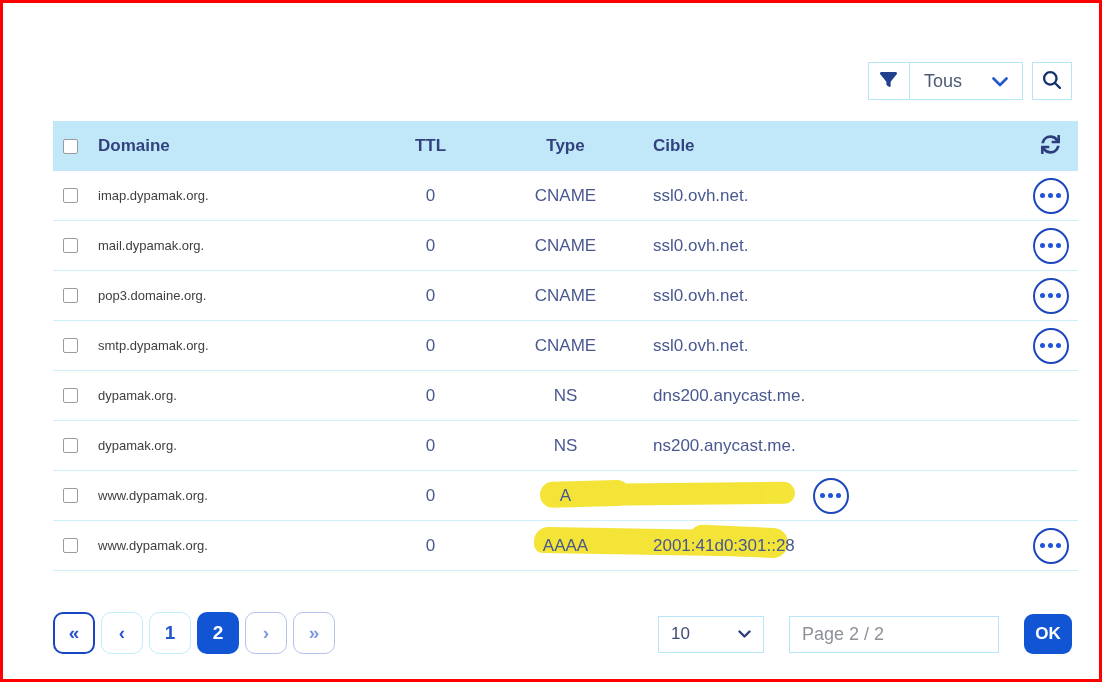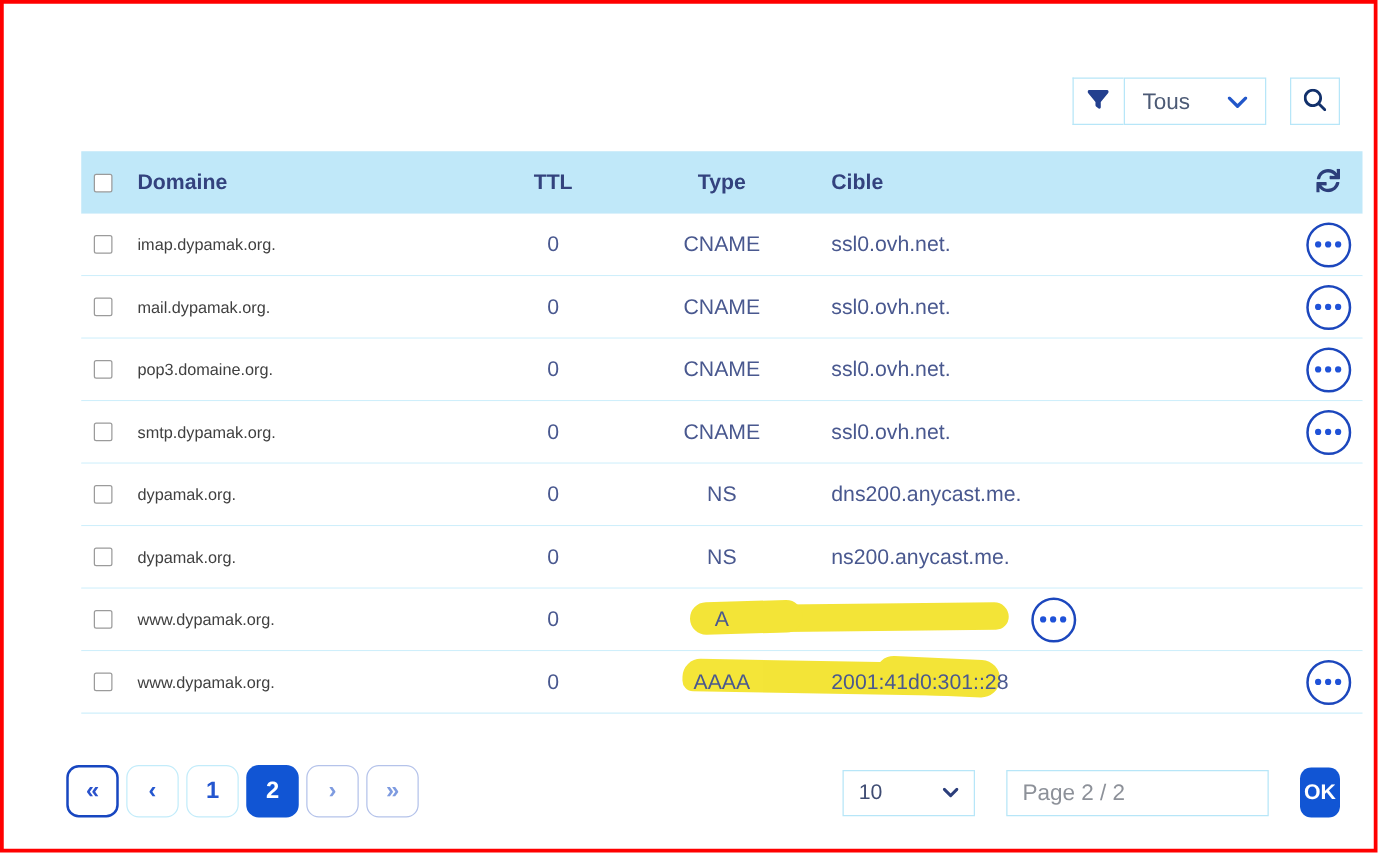--- a/index.html
+++ b/index.html
@@ -6,21 +6,21 @@
   html, body { width: 1102px; height: 682px; }
   body {
     position: relative;
     background: #ffffff;
     border: 3px solid #ff0000;
     overflow: hidden;
     font-family: "Liberation Sans", sans-serif;
   }
 
   
-  .toolbar { position: absolute; top: 59px; right: 27px; display: flex; gap: 19px; height: 38px; margin-left: 28px; }
+  .toolbar { position: absolute; top: 59px; right: 27px; display: flex; gap: 9px; height: 38px; margin-left: 28px; }
   .filter-group { display: flex; height: 38px; background: #fff; }
   .filter-btn {
     width: 41px; height: 38px; background: #fff; cursor: pointer;
     border: 1px solid #b7e6f8; border-right: none;
     display: flex; align-items: center; justify-content: center;
   }
   .tous-select {
     height: 38px; background: #fff; cursor: pointer;
     border: 1px solid #b7e6f8;
     display: flex; align-items: center; gap: 30px; padding: 0 14px;
@@ -32,21 +32,21 @@
     padding: 0 12px; font-size: 18px; color: #555; outline: none;
     font-family: "Liberation Sans", sans-serif;
   }
   .search-input::placeholder { color: #9aa0a6; }
   .search-btn {
     width: 40px; height: 38px; background: #fff; border: 1px solid #b7e6f8;
     display: flex; align-items: center; justify-content: center; cursor: pointer;
   }
 
   
-  .table { position: absolute; left: 62px; top: 118px; width: 1025px; }
+  .table { position: absolute; left: 50px; top: 118px; width: 1025px; }
   .thead, .trow {
     display: grid;
     grid-template-columns: 45px 270px 125px 145px 1fr 55px;
     align-items: center; height: 50px;
   }
   .thead { background: #c0e8f9; font-weight: bold; font-size: 17px; color: #33427e; }
   .trow { background: #fff; border-bottom: 1px solid #cfeffb; position: relative; }
   .trow > * { position: relative; z-index: 1; }
   .cell-cb { padding-left: 10px; display: flex; align-items: center; }
   input[type="checkbox"] {
@@ -99,21 +99,21 @@
     width: 106px; height: 37px; border: 1px solid #b7e6f8; background: #fff; cursor: pointer;
     display: flex; align-items: center; justify-content: space-between; padding: 0 12px;
     font-size: 17px; color: #3f4c73;
   }
   .page-input {
     width: 210px; height: 37px; border: 1px solid #b7e6f8; outline: none;
     padding: 0 12px; font-size: 18px; color: #8d9199;
     font-family: "Liberation Sans", sans-serif;
   }
   .ok-btn {
-    width: 32px; height: 40px; background: #1155d4; color: #fff; border: none;
+    width: 48px; height: 40px; background: #1155d4; color: #fff; border: none;
     border-radius: 9px; font-size: 17px; font-weight: bold; cursor: pointer;
     font-family: "Liberation Sans", sans-serif;
   }
 </style>
 </head>
 <body>
 
 <div class="toolbar">
   <div class="filter-group">
     <button class="filter-btn">

